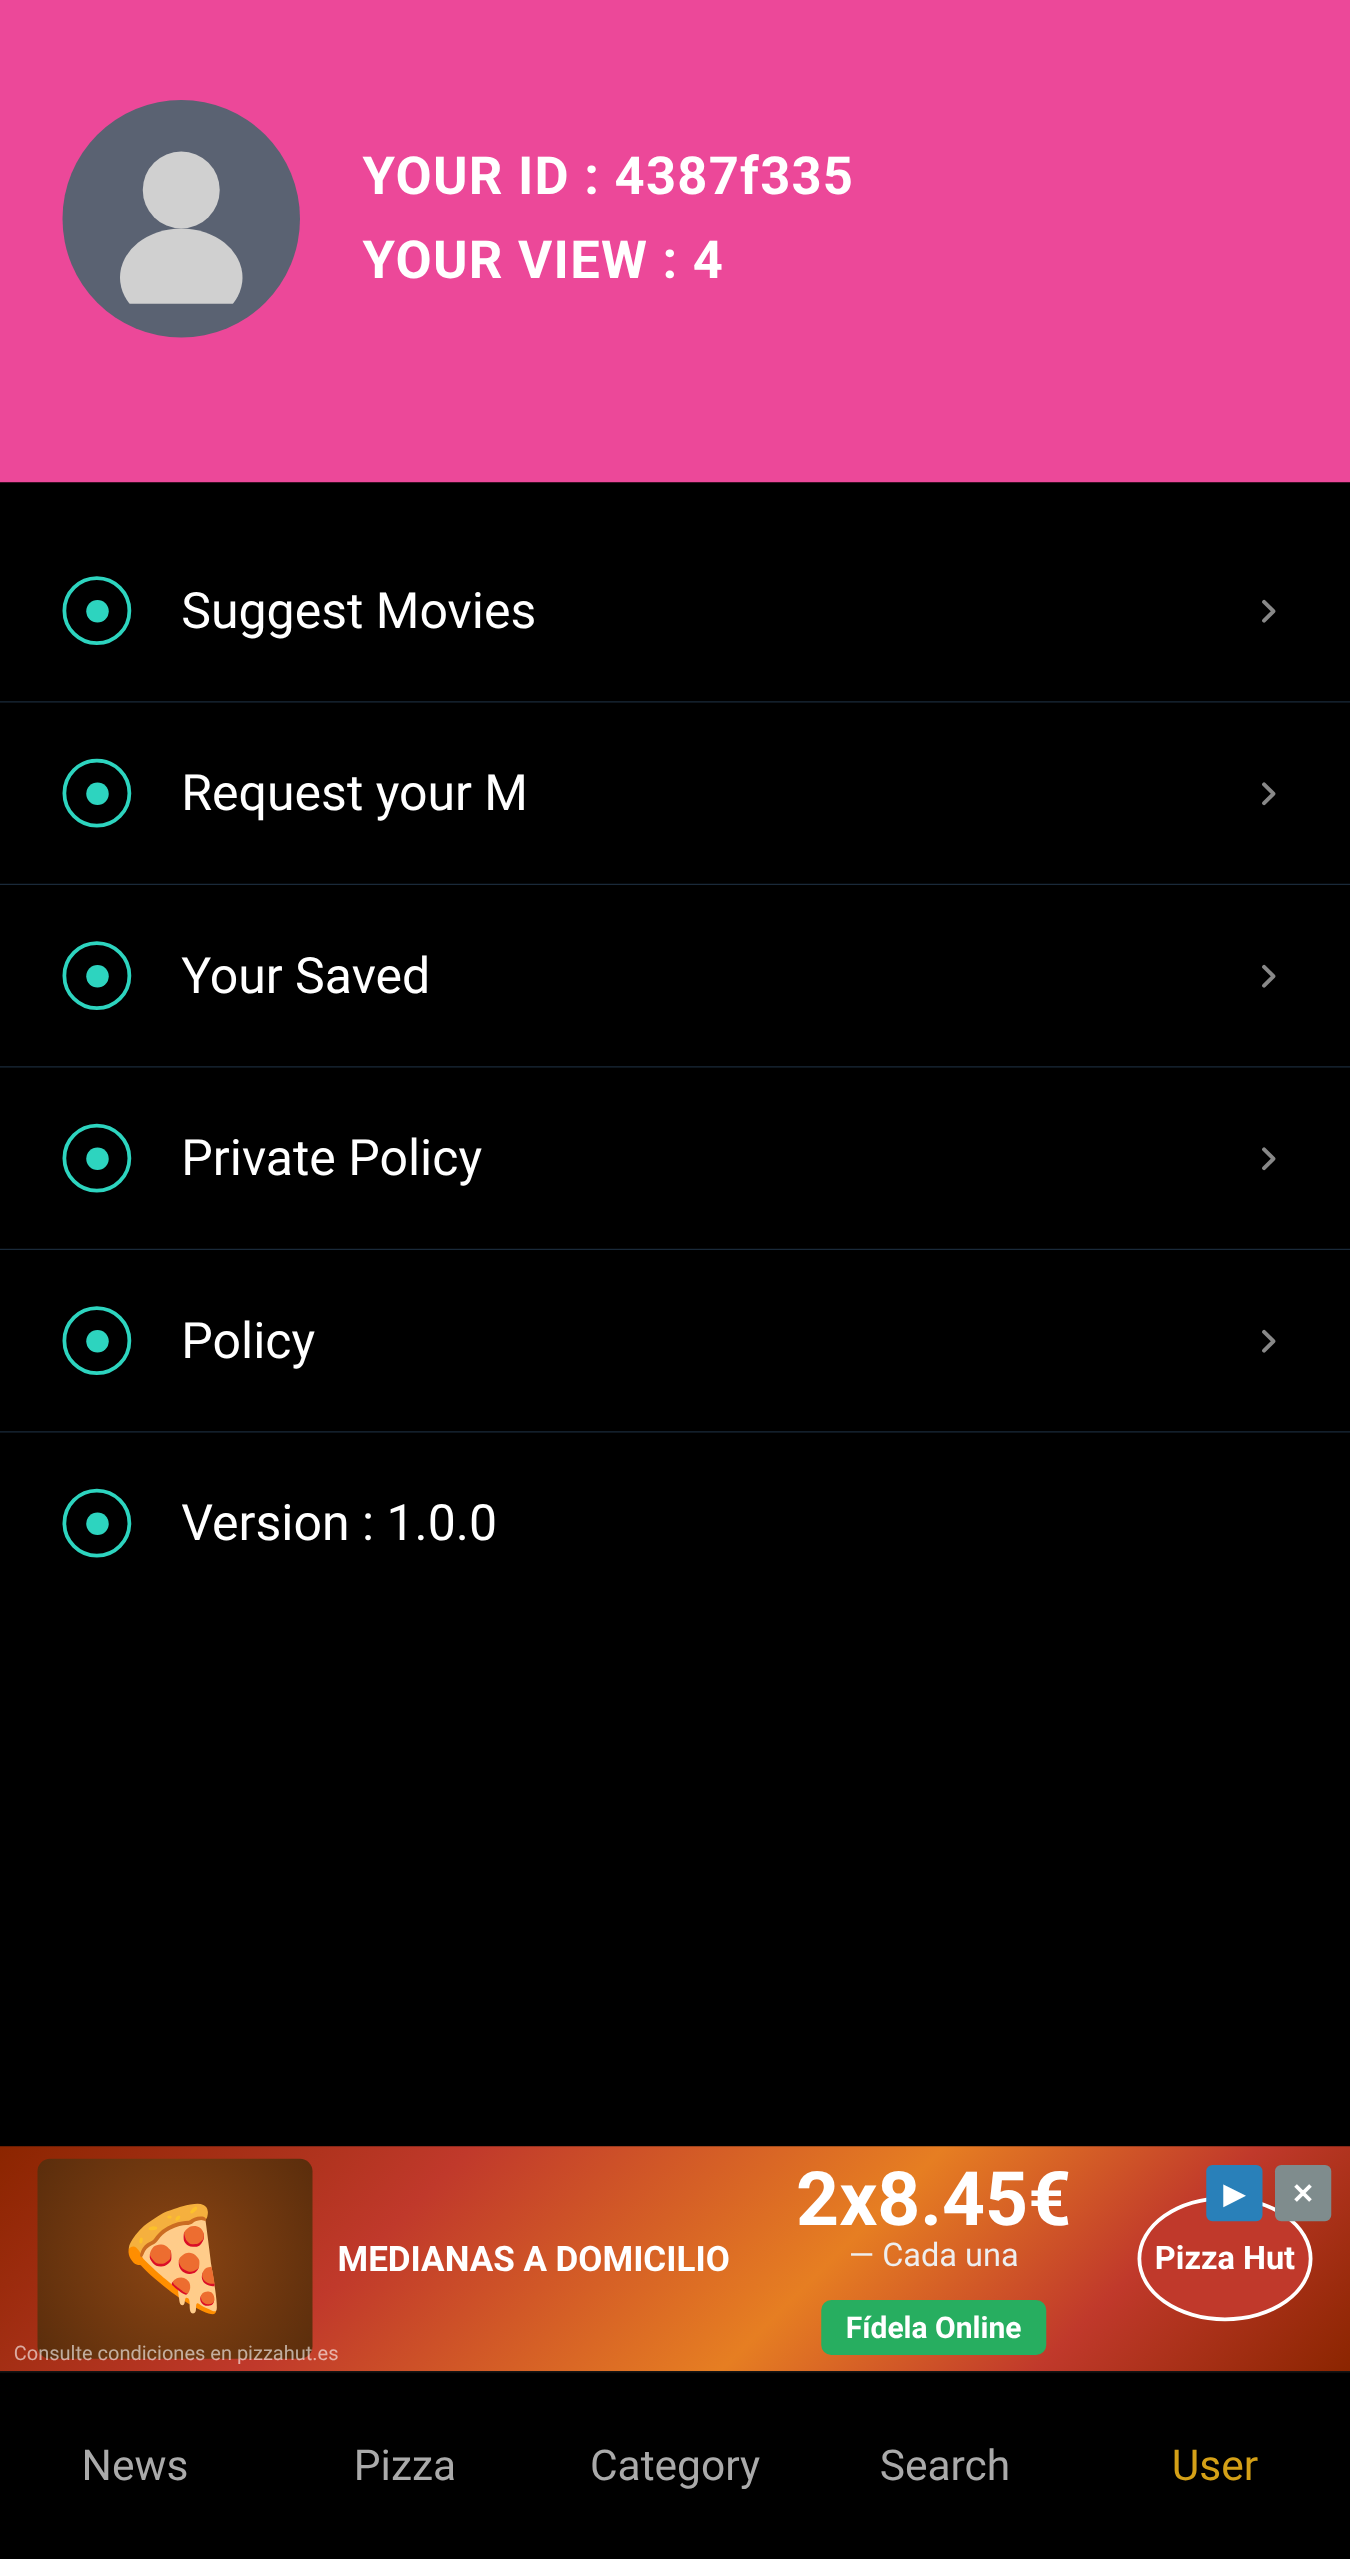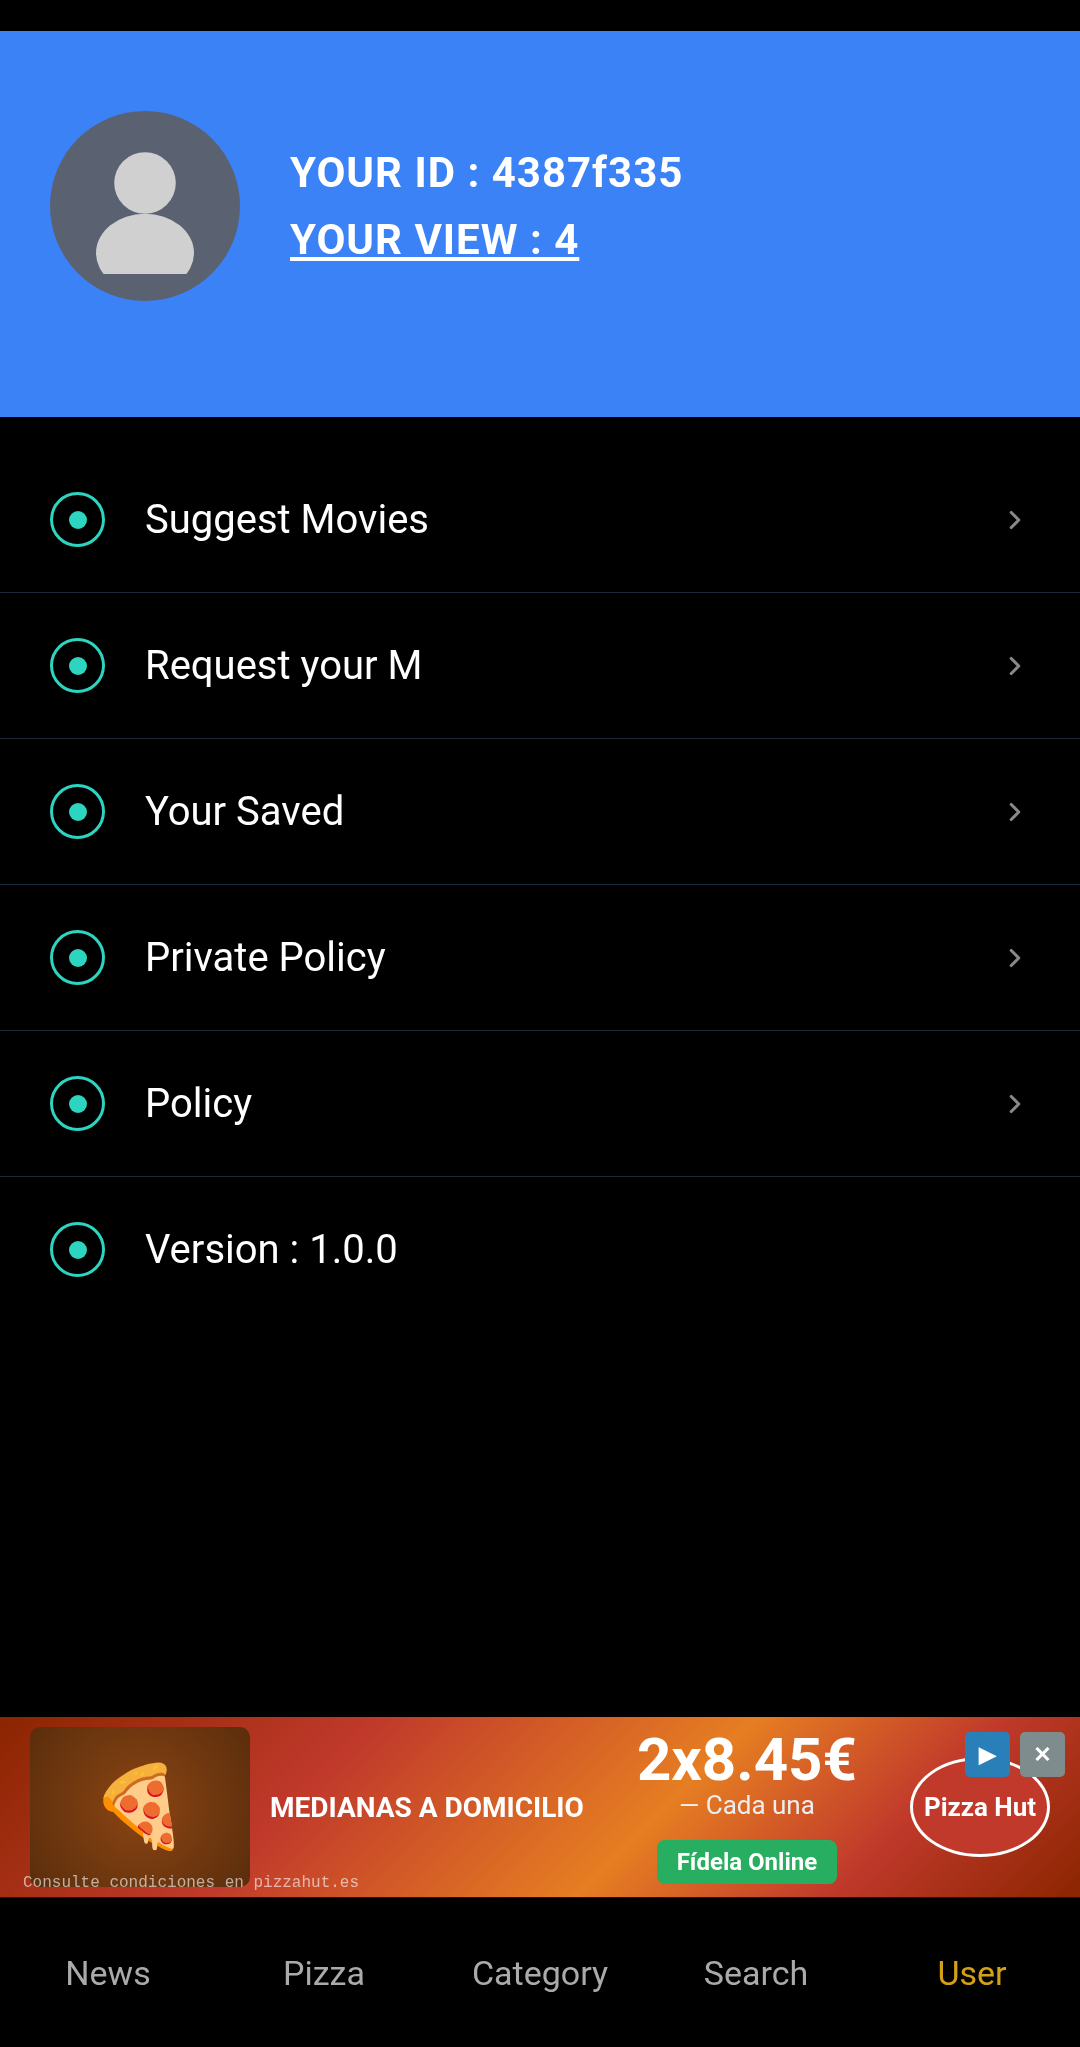--- a/index.html
+++ b/index.html
@@ -14,27 +14,26 @@
       min-height: 2047px;
       background: #000;
       font-family: 'Roboto', Arial, sans-serif;
       display: flex;
       flex-direction: column;
       position: relative;
     }
 
     
     .profile-section {
-      background: #3b82f6;
+      background: #ec4899;
       padding: 80px 50px 116px 50px;
       display: flex;
       align-items: center;
       gap: 50px;
       min-height: 380px;
-      margin-top: 31px;
     }
 
     .avatar-container {
       width: 190px;
       height: 190px;
       border-radius: 50%;
       background: #5a6272;
       display: flex;
       align-items: center;
       justify-content: center;
@@ -58,21 +57,20 @@
       font-weight: bold;
       color: #ffffff;
       letter-spacing: 1px;
     }
 
     .profile-view {
       font-size: 42px;
       font-weight: bold;
       color: #ffffff;
       letter-spacing: 1px;
-      text-decoration: underline;
     }
 
     
     .menu-section {
       background: #000;
       flex: 1;
       padding: 30px 0;
     }
 
     .menu-item {
@@ -226,24 +224,23 @@
       justify-content: center;
       color: white;
       font-size: 26px;
       font-weight: bold;
       border: 3px solid #fff;
     }
 
     .ad-fine-print {
       position: absolute;
       bottom: 5px;
-      left: 23px;
+      left: 11px;
       font-size: 16px;
       color: rgba(255,255,255,0.6);
-      font-family: Liberation Mono, monospace;
     }
 
     
     .bottom-nav {
       background: #000;
       display: flex;
       align-items: center;
       height: 150px;
       border-top: 1px solid #1a1a1a;
       position: sticky;

